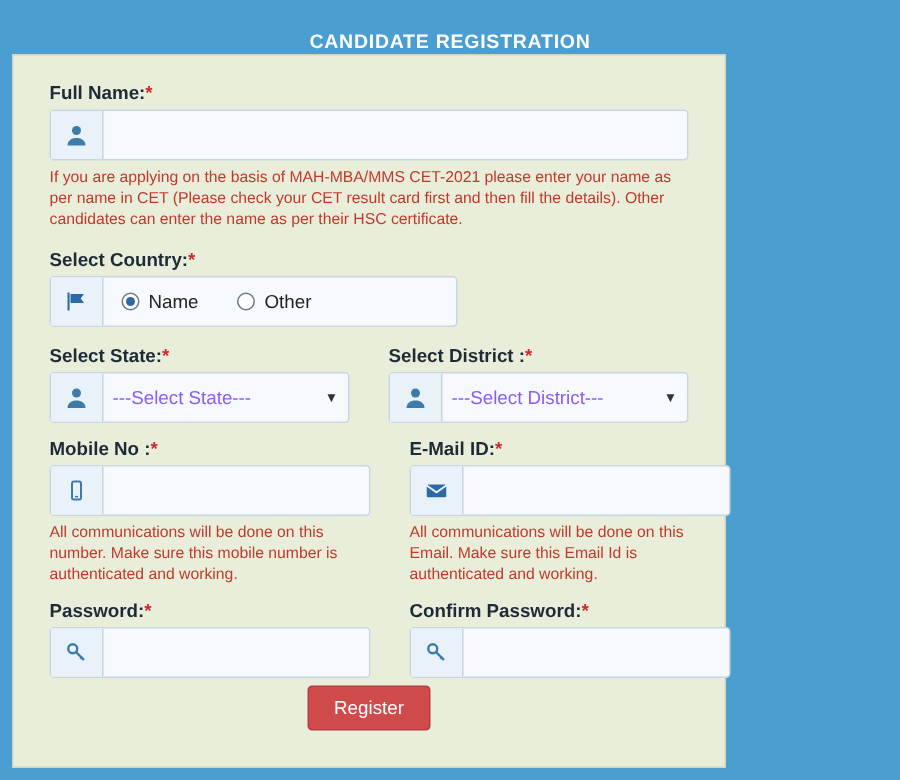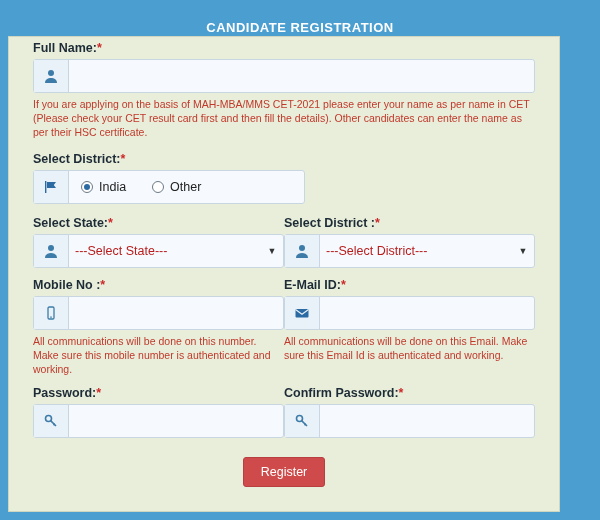--- a/index.html
+++ b/index.html
@@ -27,26 +27,26 @@
     justify-content: center;
     color: #ffffff;
     font-size: 13px;
     font-weight: bold;
     letter-spacing: 0.5px;
   }
   .panel {
     position: absolute;
     left: 8px;
     top: 36px;
-    width: 552px;
+    width: 476px;
     height: 476px;
     box-sizing: border-box;
     background: #e9eedb;
     border: 1px solid #cfd6bf;
-    padding: 4px 24px 0 24px;
+    padding: 18px 24px 0 24px;
   }
   .label {
     font-size: 12.5px;
     color: #1d2b36;
     font-weight: bold;
     margin: 0 0 4px 0;
   }
   .label .req {
     color: #cc2a2a;
     font-weight: bold;
@@ -125,41 +125,42 @@
     content: "";
     position: absolute;
     left: 2px; top: 2px;
     width: 6px; height: 6px;
     border-radius: 50%;
     background: #2b6aa3;
   }
 
   .cols {
     display: flex;
+    gap: 26px;
   }
   .col { width: 272px; }
 
   .select-row {
     display: flex;
     align-items: stretch;
     background: #f6fafe;
     border: 1px solid #c8d6e2;
     border-radius: 3px;
     height: 34px;
     box-sizing: border-box;
     position: relative;
   }
   .sel {
     flex: 1;
     border: 0;
     outline: none;
     background: transparent;
     font-family: "Liberation Sans", sans-serif;
     font-size: 12.5px;
-    color: #b91c1c;
+    color: #8b5cf6;
     padding: 0 6px;
     -webkit-appearance: none;
     appearance: none;
   }
   .caret {
     width: 22px;
     display: flex;
     align-items: center;
     justify-content: center;
     color: #333;
@@ -204,32 +205,32 @@
         <svg width="16" height="16" viewBox="0 0 16 16">
             <circle cx="8" cy="5" r="3" fill="#3d7ca8"></circle>
             <path d="M2 15c0-3.3 2.7-5 6-5s6 1.7 6 5z" fill="#3d7ca8"></path>
           </svg>
       </span>
       <input class="txt" type="text" value="" placeholder="" style="">
     </div>
     <div class="helper">If you are applying on the basis of MAH-MBA/MMS CET-2021 please enter your name as per name in CET (Please check your CET result card first and then fill the details). Other candidates can enter the name as per their HSC certificate.</div>
 
     <div class="label mt12">
-      <span>Select District:</span><span class="req">*</span>
+      <span>Select Country:</span><span class="req">*</span>
     </div>
     <div class="country-box">
       <span class="icon-box">
         <svg width="16" height="16" viewBox="0 0 16 16">
             <rect x="2" y="2" width="1.4" height="12" fill="#2b6aa3"></rect>
             <path d="M4 3h9l-2.2 3L13 9H4z" fill="#2b6aa3"></path>
           </svg>
       </span>
       <label class="radio-wrap">
         <span class="radio checked"></span>
-        <span>India</span>
+        <span>Name</span>
       </label>
       <label class="radio-wrap second">
         <span class="radio"></span>
         <span>Other</span>
       </label>
     </div>
 
     <div class="cols mt12">
       <div class="col">
         <div class="label">

